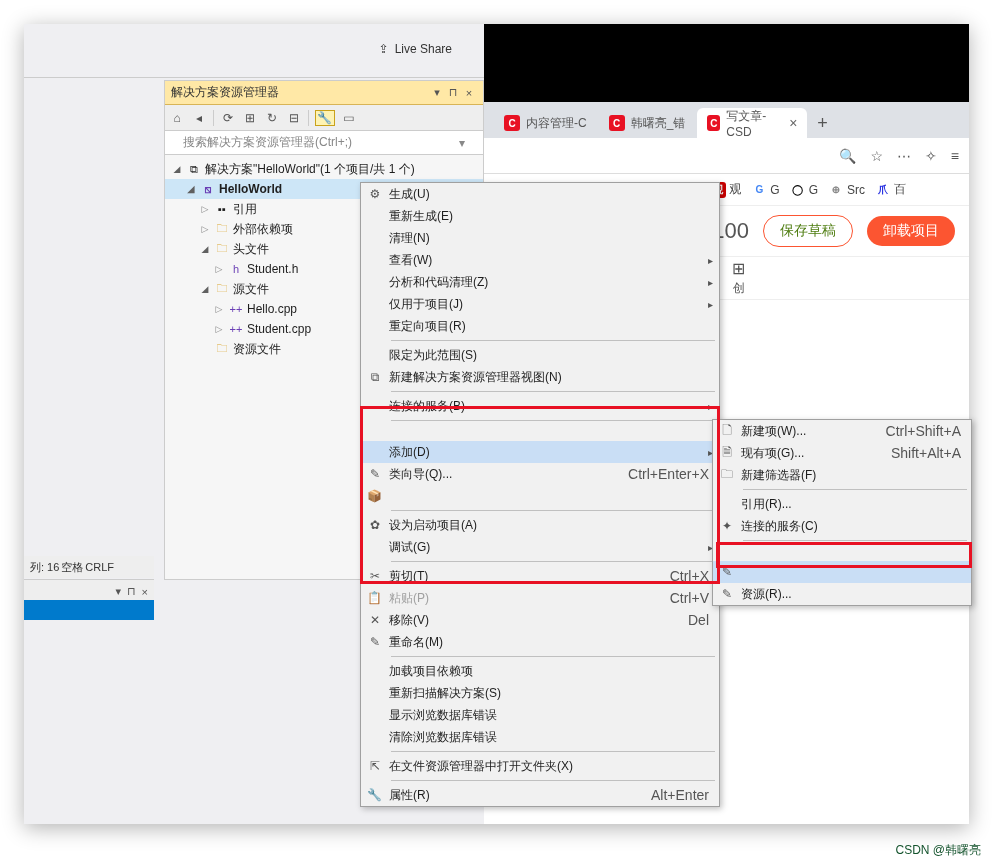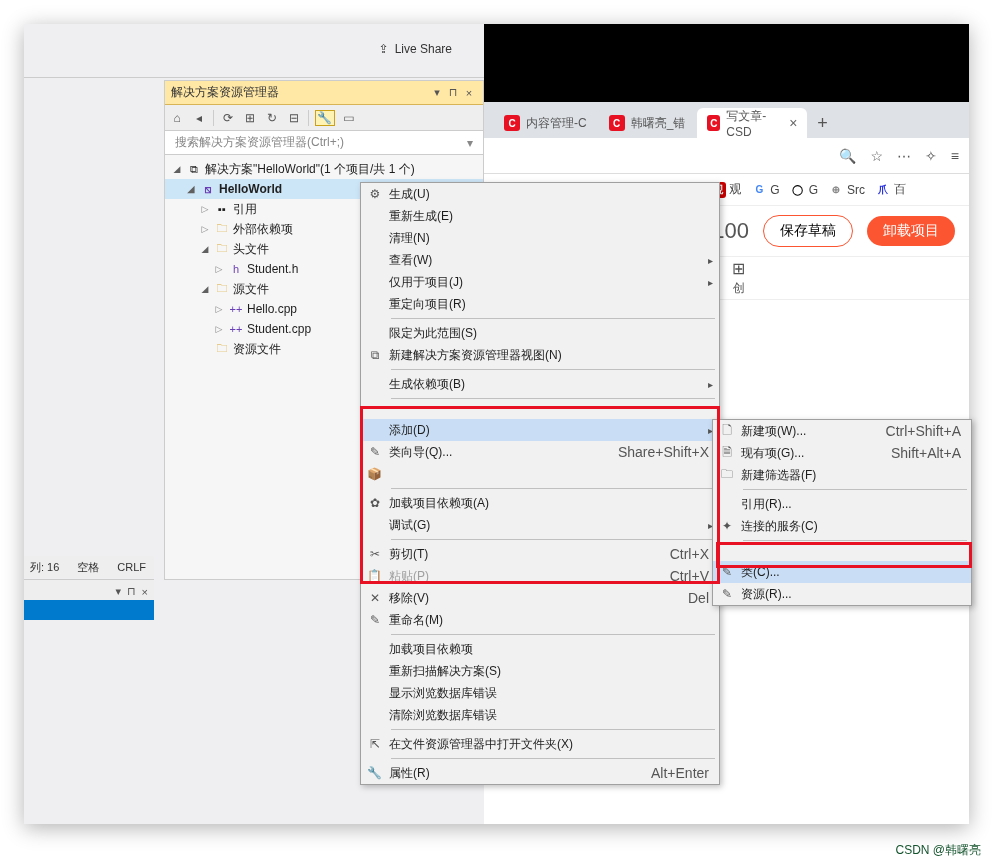--- a/index.html
+++ b/index.html
@@ -12,37 +12,37 @@
 .live-share { position: absolute; right: 32px; top: 18px; font-size: 12px; color: #333; display: flex; align-items: center; gap: 6px; }
 
 
 .sln-panel { position: absolute; left: 140px; top: 56px; width: 320px; height: 500px; background: #f6f6f6; border: 1px solid #ccc; }
 .sln-title { height: 24px; background: #ffe8a6; border-bottom: 1px solid #d8b456; display: flex; align-items: center; padding: 8px 6px; font-size: 12px; color: #333; }
 .sln-title .spacer { flex: 1; }
 .sln-title .tbtn { width: 16px; text-align: center; color: #555; font-size: 11px; cursor: pointer; }
 .sln-toolbar { height: 26px; background: #eee; border-bottom: 1px solid #ccc; display: flex; align-items: center; padding: 0 4px; gap: 6px; }
 .sln-toolbar .icn { width: 16px; height: 16px; display: flex; align-items: center; justify-content: center; font-size: 12px; color: #555; }
 .sln-toolbar .sep { width: 1px; height: 16px; background: #ccc; }
-.sln-search { height: 24px; border-bottom: 1px solid #ccc; display: flex; align-items: center; padding: 0 10px; font-size: 12px; color: #888; background: #fff; }
+.sln-search { height: 24px; border-bottom: 1px solid #ccc; display: flex; align-items: center; padding: 0 18px; font-size: 12px; color: #888; background: #fff; }
 .sln-search .spacer { flex: 1; }
 
 .tree { padding: 4px 0; font-size: 12px; color: #1e1e1e; background: #f6f6f6; }
 .tree-row { display: flex; align-items: center; height: 20px; padding-left: 6px; white-space: nowrap; }
 .tree-row.sel { background: #cde6f7; }
 .tree-row.bold { font-weight: bold; }
 .arrow { width: 12px; color: #606060; font-size: 9px; text-align: center; }
 .arrow.open::before { content: "◢"; }
 .arrow.closed::before { content: "▷"; color: #888; }
 .ticon { width: 16px; height: 16px; margin: 0 3px; display: inline-flex; align-items: center; justify-content: center; font-size: 11px; }
 .ind { display: inline-block; }
 .i1 { width: 14px; } .i2 { width: 28px; } .i3 { width: 42px; }
 
 
 .bottom-panel1 { position: absolute; left: 0; top: 555px; width: 130px; height: 24px; background: #eee; border-top: 1px solid #ccc; display: flex; align-items: center; justify-content: flex-end; padding-right: 6px; gap: 6px; font-size: 11px; color: #555; }
-.status-bar { position: absolute; left: 0; width: 130px; top: 532px; height: 22px; background: #eee; font-size: 11px; color: #333; display: flex; align-items: center; padding-left: 6px; gap: 18px; }
+.status-bar { position: absolute; left: 0; width: 130px; top: 532px; height: 22px; background: #eee; font-size: 11px; color: #333; display: flex; align-items: center; padding-left: 6px; gap: 2px; }
 
 
 .ctx { position: absolute; background: #f1f1f1; border: 1px solid #a0a0a0; box-shadow: 2px 2px 6px rgba(0,0,0,0.25); font-size: 12px; color: #1e1e1e; }
 .ctx1 { left: 336px; top: 158px; width: 360px; }
 .ctx-row { display: flex; align-items: center; height: 22px; padding-right: 10px; position: relative; }
 .ctx-row.hl { background: #c9def5; margin-top: 20px; }
 .ctx-row.disabled { color: #a0a0a0; }
 .ctx-icon { width: 28px; display: flex; align-items: center; justify-content: center; font-size: 12px; color: #555; }
 .ctx-label { flex: 1; }
 .ctx-short { color: #555; font-size: 14px; }
@@ -66,21 +66,21 @@
 .br-tab .favC { width: 16px; height: 16px; background: #e81123; color: #fff; font-size: 10px; font-weight: bold; border-radius: 3px; display: flex; align-items: center; justify-content: center; }
 .br-tab .close { font-size: 14px; color: #666; margin-left: 4px; }
 .br-tab.plus { background: transparent; padding: 0 8px; font-size: 18px; color: #555; }
 .br-addr { height: 36px; background: #fff; border-bottom: 1px solid #ddd; display: flex; align-items: center; justify-content: flex-end; padding-right: 10px; gap: 14px; font-size: 14px; color: #555; }
 .br-bm { height: 32px; border-bottom: 1px solid #eee; display: flex; align-items: center; padding-left: 10px; gap: 10px; font-size: 12px; color: #444; overflow: hidden; }
 .br-bm .bm { display: flex; align-items: center; gap: 3px; }
 .bm-ic { width: 16px; height: 16px; border-radius: 3px; display: flex; align-items: center; justify-content: center; font-size: 10px; font-weight: bold; }
 
 .pg-top { height: 50px; display: flex; align-items: center; justify-content: flex-end; padding-right: 14px; gap: 14px; }
 .num100 { font-size: 22px; color: #555; }
-.btn-draft { border: 1px solid #fc5531; color: #000000; border-radius: 18px; padding: 6px 16px; font-size: 14px; }
+.btn-draft { border: 1px solid #fc5531; color: #4d7c0f; border-radius: 18px; padding: 6px 16px; font-size: 14px; }
 .btn-pub { background: #fc5531; color: #fff; border-radius: 18px; padding: 6px 16px; font-size: 14px; }
 .pg-tools { height: 44px; border-top: 1px solid #eee; border-bottom: 1px solid #eee; display: flex; align-items: center; padding-left: 20px; gap: 28px; font-size: 12px; color: #555; }
 .tool { display: flex; flex-direction: column; align-items: center; gap: 2px; position: relative; }
 .tool .ticon2 { font-size: 16px; color: #555; }
 .newbadge { position: absolute; top: -4px; right: -18px; background: #fc5531; color: #fff; font-size: 9px; padding: 0 4px; border-radius: 6px; }
 
 .watermark { position: absolute; right: 16px; bottom: 8px; font-size: 12px; color: #14532d; }
 </style>
 </head>
 <body>
@@ -301,57 +301,61 @@
     <div class="ctx-row">
         <span class="ctx-icon"></span>
         <span class="ctx-label">清理(N)</span>
       </div>
     <div class="ctx-row ctx-sub">
         <span class="ctx-icon"></span>
         <span class="ctx-label">查看(W)</span>
       </div>
     <div class="ctx-row ctx-sub">
         <span class="ctx-icon"></span>
+        <span class="ctx-label">分析和代码清理(Z)</span>
+      </div>
+    <div class="ctx-row ctx-sub">
+        <span class="ctx-icon"></span>
         <span class="ctx-label">仅用于项目(J)</span>
       </div>
     <div class="ctx-row">
         <span class="ctx-icon"></span>
         <span class="ctx-label">重定向项目(R)</span>
       </div>
     <div class="ctx-sep"></div>
     <div class="ctx-row">
         <span class="ctx-icon"></span>
         <span class="ctx-label">限定为此范围(S)</span>
       </div>
     <div class="ctx-row">
         <span class="ctx-icon">⧉</span>
         <span class="ctx-label">新建解决方案资源管理器视图(N)</span>
       </div>
     <div class="ctx-sep"></div>
     <div class="ctx-row ctx-sub">
         <span class="ctx-icon"></span>
-        <span class="ctx-label">生成依赖项(B)</span>
+        <span class="ctx-label">连接的服务(B)</span>
       </div>
     <div class="ctx-sep"></div>
     <div class="ctx-row ctx-sub hl">
         <span class="ctx-icon"></span>
         <span class="ctx-label">添加(D)</span>
       </div>
     <div class="ctx-row">
         <span class="ctx-icon">✎</span>
         <span class="ctx-label">类向导(Q)...</span>
-        <span class="ctx-short">Share+Shift+X</span>
+        <span class="ctx-short">Ctrl+Enter+X</span>
       </div>
     <div class="ctx-row">
         <span class="ctx-icon">📦</span>
       </div>
     <div class="ctx-sep"></div>
     <div class="ctx-row">
         <span class="ctx-icon">✿</span>
-        <span class="ctx-label">加载项目依赖项(A)</span>
+        <span class="ctx-label">设为启动项目(A)</span>
       </div>
     <div class="ctx-row ctx-sub">
         <span class="ctx-icon"></span>
         <span class="ctx-label">调试(G)</span>
       </div>
     <div class="ctx-sep"></div>
     <div class="ctx-row">
         <span class="ctx-icon">✂</span>
         <span class="ctx-label">剪切(T)</span>
         <span class="ctx-short">Ctrl+X</span>
@@ -420,21 +424,20 @@
         <span class="ctx-icon"></span>
         <span class="ctx-label">引用(R)...</span>
       </div>
     <div class="ctx-row">
         <span class="ctx-icon">✦</span>
         <span class="ctx-label">连接的服务(C)</span>
       </div>
     <div class="ctx-sep"></div>
     <div class="ctx-row hl">
         <span class="ctx-icon">✎</span>
-        <span class="ctx-label">类(C)...</span>
       </div>
     <div class="ctx-row">
         <span class="ctx-icon">✎</span>
         <span class="ctx-label">资源(R)...</span>
       </div>
   </div>
 
   <div class="redbox rb1"></div>
   <div class="redbox rb2"></div>
 

